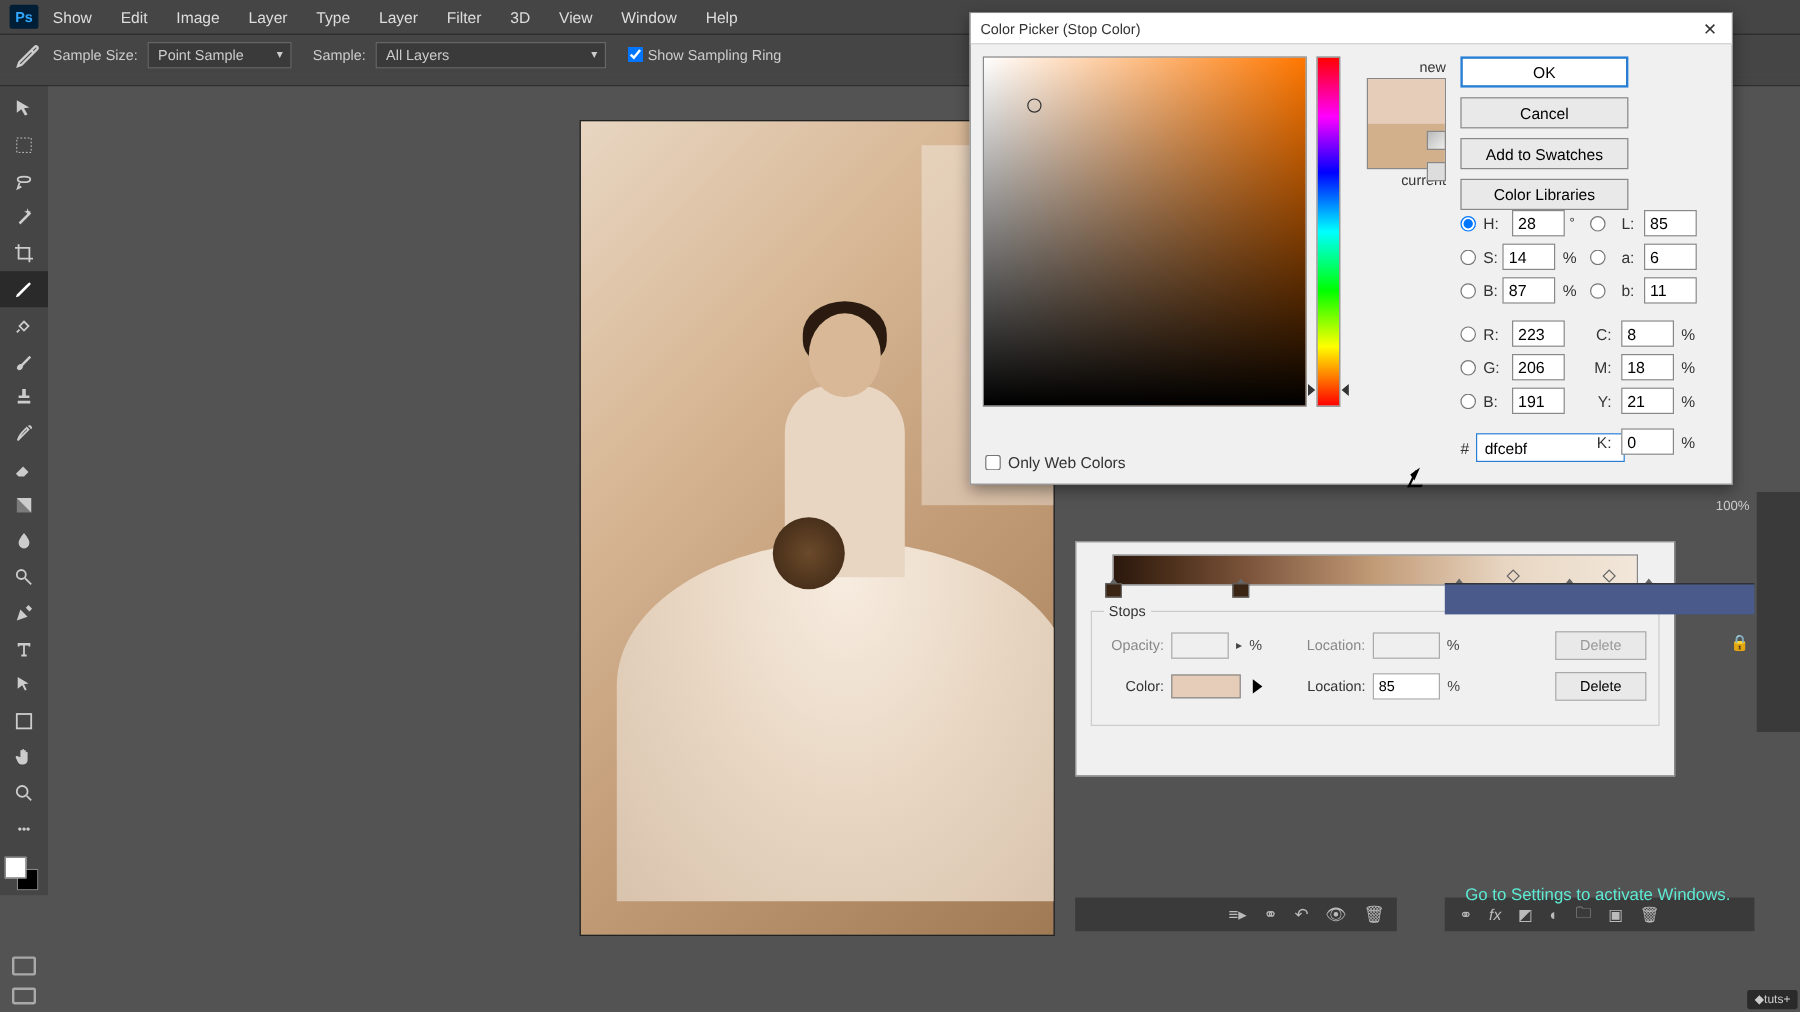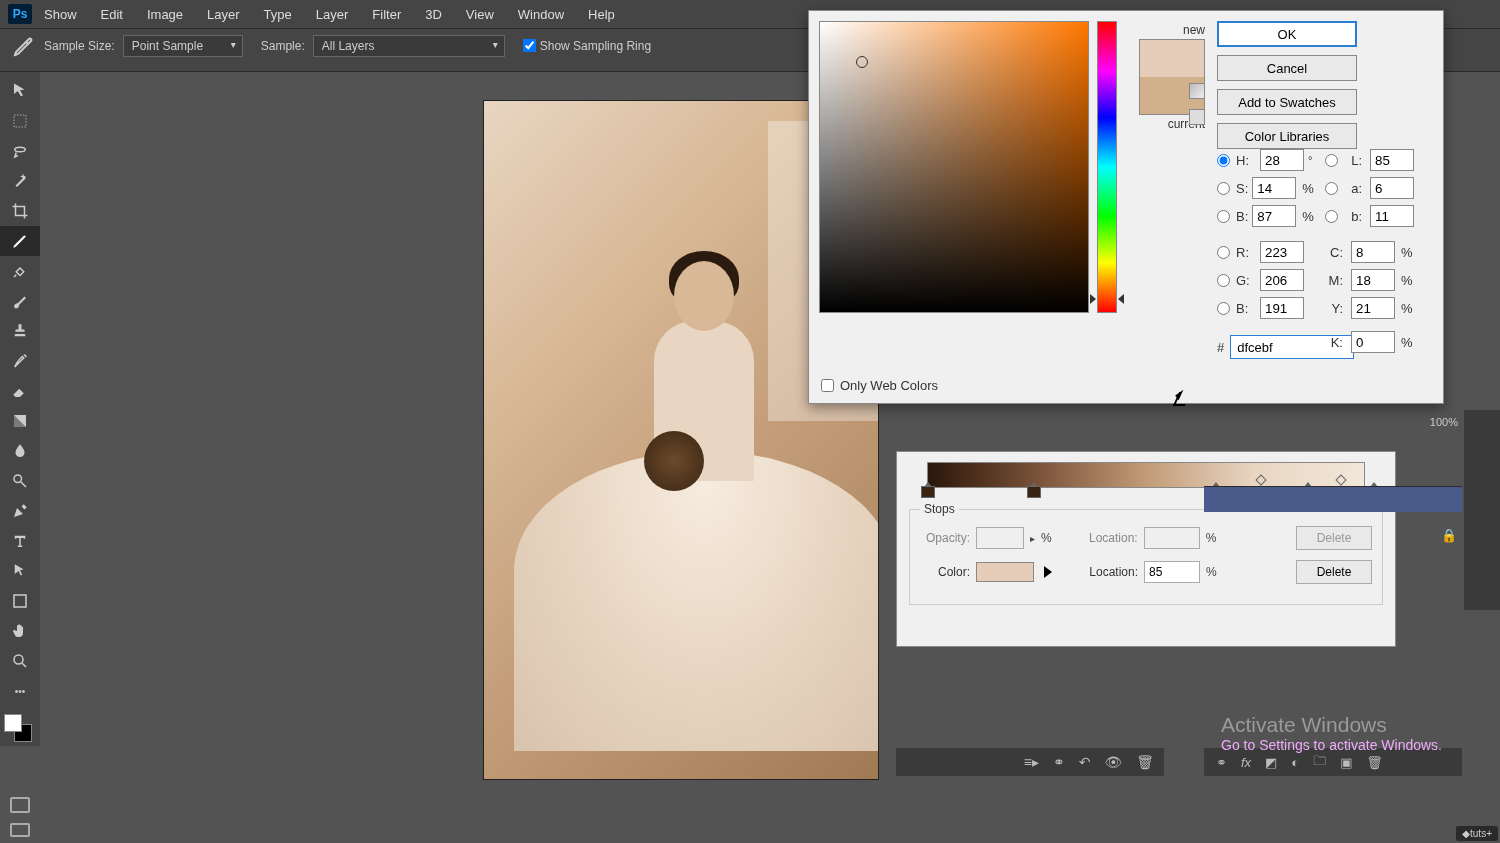--- a/index.html
+++ b/index.html
@@ -49,21 +49,21 @@
 .rpanel-bar { position:absolute; right:38px; top:748px; width:258px; height:28px; background:#3a3a3a; display:flex; align-items:center; gap:14px; padding:0 12px; color:#bbb;}
 .rpanel-bar span{font-size:13px;}
 .rpanel-tab { position:absolute; right:0; top:410px; width:36px; height:200px; background:#3a3a3a;}
 .rpanel-lock { position:absolute; right:42px; top:528px; color:#aaa; font-size:13px;}
 .rpanel-row { position:absolute; right:38px; top:486px; width:258px; height:26px; background:#4a5a8a; border-top:1px solid #2a2a2a;}
 .rpanel-pct { position:absolute; right:42px; top:416px; color:#ccc; font-size:11px;}
 
 
 .winact { position:absolute; right:58px; bottom:90px; color:#8a8a8a; }
 .winact .t1{ font-size:21px; font-weight:300; color:#9a9a9a;}
-.winact .t2{ font-size:14px; color:#f0abfc;}
+.winact .t2{ font-size:14px; color:#5eead4;}
 
 
 .grad-panel { position:absolute; left:896px; top:404px; width:500px; height:196px; background:#f0f0f0; border:1px solid #888; padding:10px 12px 12px 12px; font-size:12px; color:#444;margin-top:47px;}
 .grad-bar-wrap { height:34px; position:relative; margin-bottom:6px;}
 .grad-bar { position:absolute; left:18px; right:18px; top:0; height:26px; border:1px solid #888; background:linear-gradient(to right,#2a170d 0%,#4a2e1a 10%,#7a523a 25%,#c29b77 50%,#e8d6c2 75%,#f2e7da 100%); }
 .stop-marker { position:absolute; bottom:-2px; width:14px; height:16px; }
 .stop-marker::before { content:""; position:absolute; top:0; left:3px; width:0; height:0; border-left:4px solid transparent; border-right:4px solid transparent; border-bottom:5px solid #666;}
 .stop-marker::after { content:""; position:absolute; bottom:0; width:12px; height:10px; border:1px solid #666; background:#aaa;}
 .stop-marker.dark::after { background:#3a2514;}
 .diamond { position:absolute; bottom:12px; width:8px; height:8px; transform:rotate(45deg); border:1px solid #666; }
@@ -325,20 +325,24 @@
   <span>🗀</span>
   <span>▣</span>
   <span>🗑</span>
 </div>
 <div class="rpanel-row"></div>
 <div class="rpanel-lock">🔒</div>
 <div class="rpanel-pct">100%</div>
 <div class="rpanel-tab"></div>
 
 <div class="picker">
+  <div class="picker-title">
+    <span>Color Picker (Stop Color)</span>
+    <span class="close">✕</span>
+  </div>
   <div class="picker-body">
     <div class="sv-field">
       <div class="sv-cursor"></div>
     </div>
     <div class="hue-strip">
       <div class="hue-ptr" style="top:272px"></div>
     </div>
     <div class="swatch-col">
       <div class="lbl">new</div>
       <div class="newcur">
@@ -442,17 +446,16 @@
   </div>
   <div class="webchk" style="position:absolute;left:12px;bottom:10px">
     <input type="checkbox" style="">
     <span>Only Web Colors</span>
   </div>
 </div>
 
 <div class="cursorimg"></div>
 
 <div class="winact">
-  <div class="t1">Activate Windows</div>
   <div class="t2">Go to Settings to activate Windows.</div>
 </div>
 
 <div class="tuts">◆tuts+</div>
 
 </body></html>

